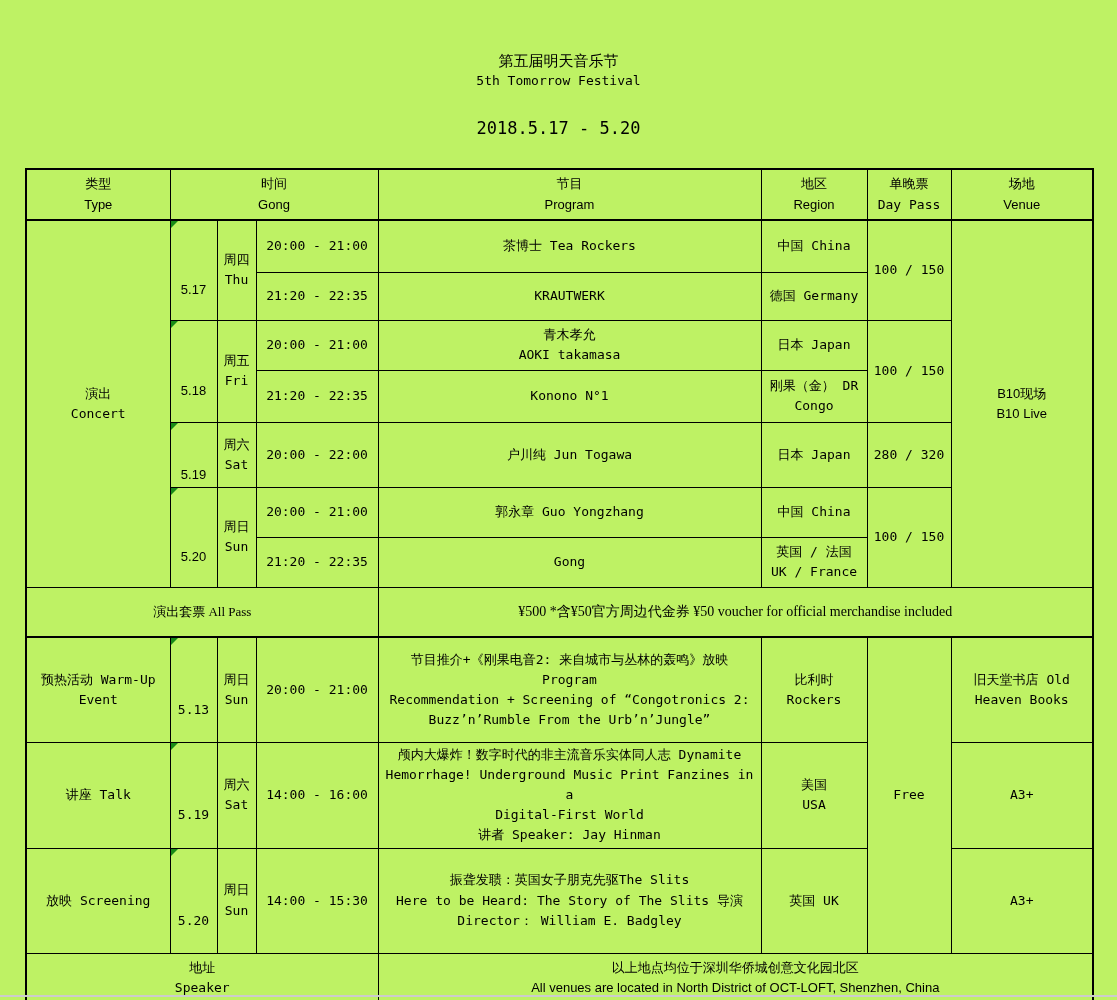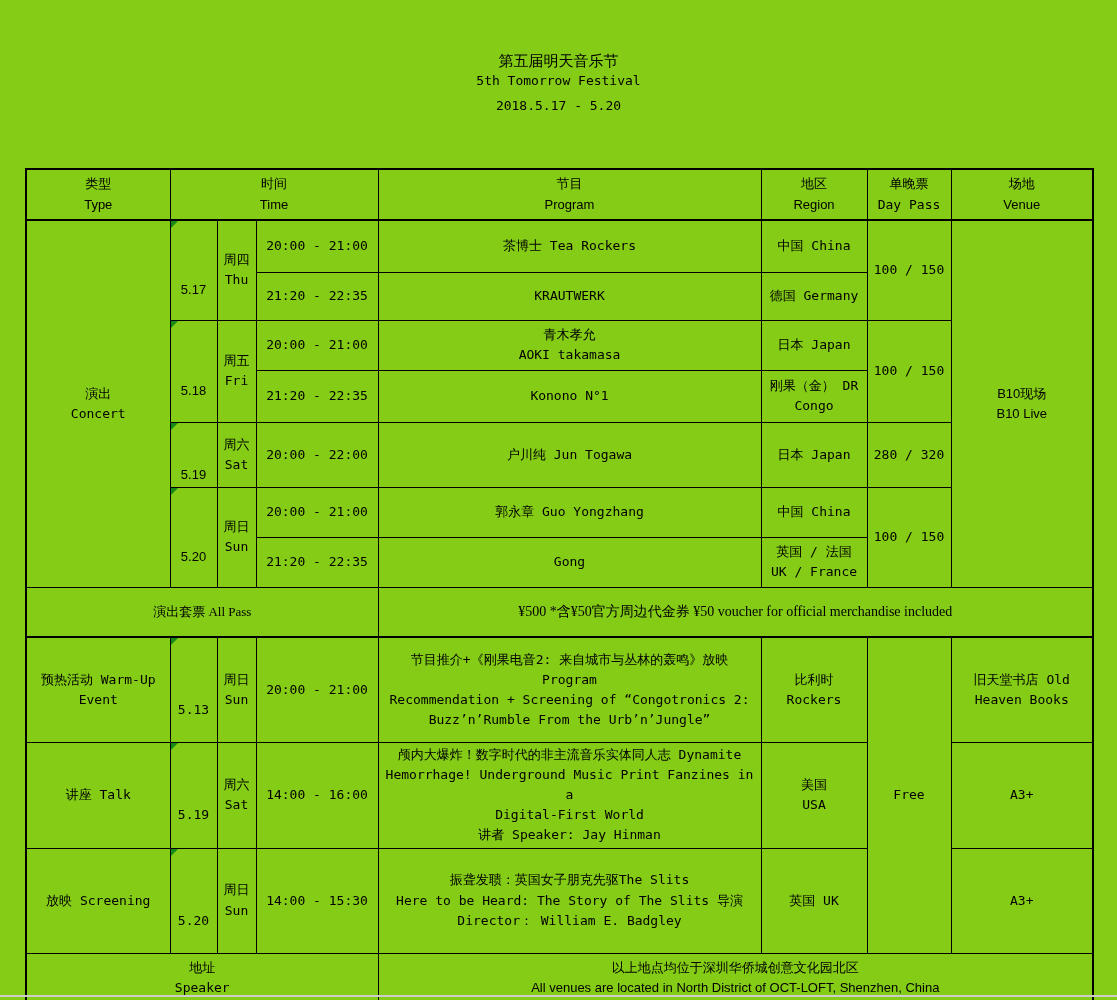--- a/index.html
+++ b/index.html
@@ -1,25 +1,25 @@
 <!DOCTYPE html>
 <html><head>
 <meta charset="utf-8">
 <style>
   * { margin:0; padding:0; box-sizing:border-box; }
   html,body { background:#fff; }
   .page {
-    position:relative; width:1117px; height:1000px; background:#84cc16;
+    position:relative; width:1117px; height:1000px; background:#bef264;
     color:#000; font-family:"DejaVu Sans Mono","Liberation Mono",monospace;
     overflow:hidden;
   }
   .title-block { position:absolute; top:50px; left:0; width:100%; text-align:center; }
   .title-zh { font-size:15px; line-height:22px; }
   .title-en { font-size:13px; line-height:18px; }
-  .title-dates { font-size:13px; margin-top:8px; }
+  .title-dates { font-size:17px; margin-top:28px; }
 
   table.schedule {
     position:absolute; top:168px; left:25px; width:1067px;
     border-collapse:collapse; table-layout:fixed;
     border:2px solid #000;
   }
   td {
     border:1px solid #000;
     text-align:center; vertical-align:middle;
     font-size:13px; line-height:1.55;
@@ -62,21 +62,21 @@
         <col style="width:106px">
         <col style="width:84px">
         <col style="width:142px">
     </colgroup>
 
     <tbody>
         <tr class="header-row" style="height:51px">
       <td class="sans">类型
 Type</td>
       <td class="sans" colspan="3">时间
-Time</td>
+Gong</td>
       <td class="sans">节目
 Program</td>
       <td class="sans">地区
 Region</td>
       <td>单晚票
 Day Pass</td>
       <td class="sans">场地
 Venue</td>
     </tr>
 

